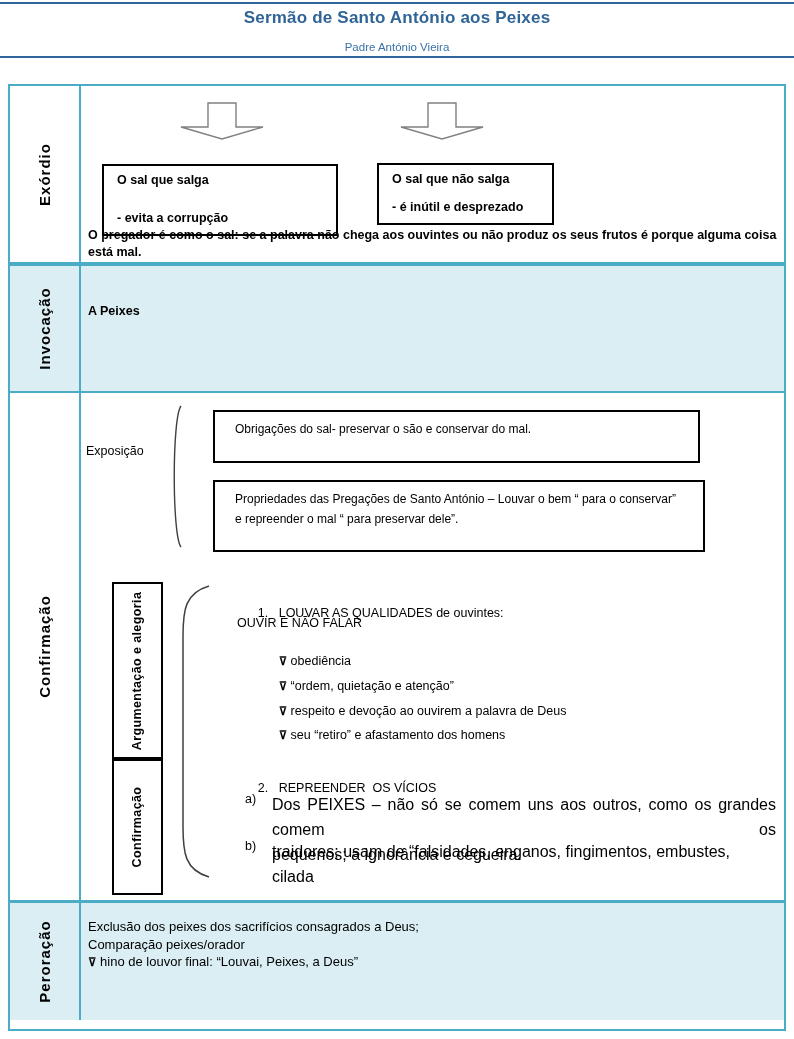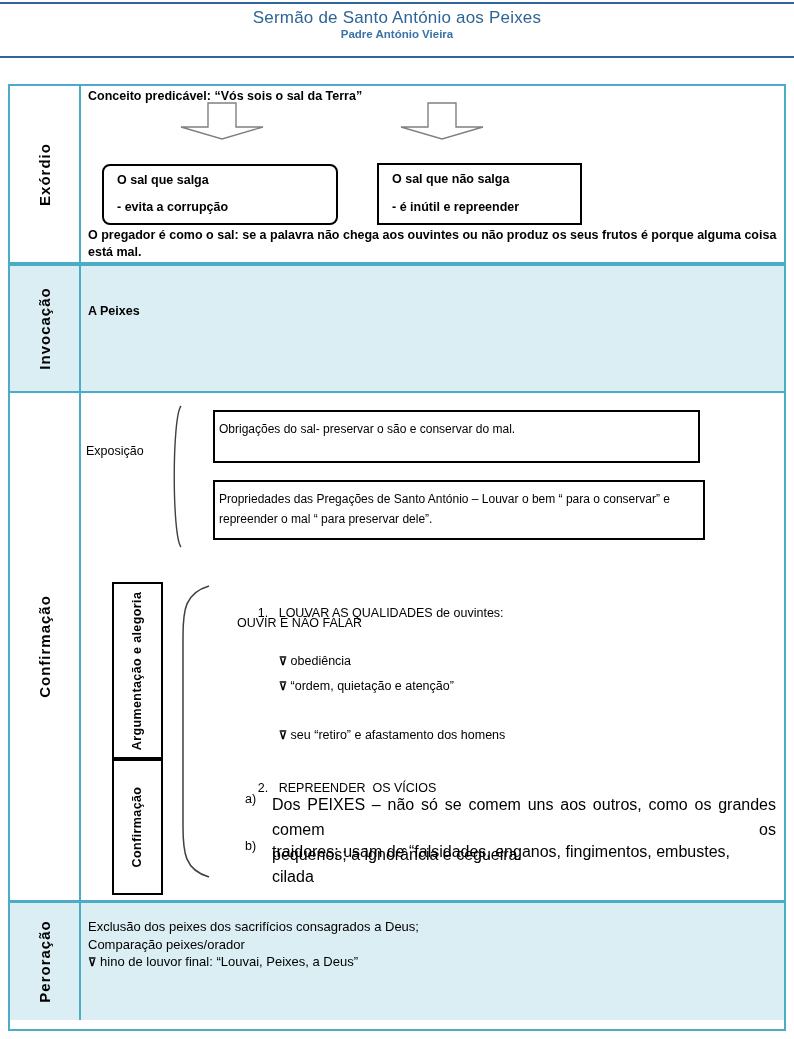--- a/index.html
+++ b/index.html
@@ -8,22 +8,22 @@
     position:relative; width:794px; height:1039px; background:#fff;
     font-family:"Liberation Sans", sans-serif; color:#000; overflow:hidden;
   }
 
   
   .header {
     position:absolute; top:2px; left:0; width:794px; height:56px;
     border-top:2px solid #31659B; border-bottom:2px solid #31659B;
     text-align:center;
   }
-  .title { margin-top:4px; font-size:17px; font-weight:normal; color:#2F6496; letter-spacing:0.2px; }
-  .subtitle { margin-top:0; font-size:11.5px; font-weight:bold; color:#3A72A8; }
+  .title { margin-top:4px; font-size:17px; font-weight:bold; color:#2F6496; letter-spacing:0.2px; }
+  .subtitle { margin-top:13px; font-size:11.5px; font-weight:normal; color:#3A72A8; }
 
   
   .tbl {
     position:absolute; left:8px; top:84px; width:778px; height:947px;
     border:2px solid #4BACC6;
   }
   .row { position:relative; width:100%; display:flex; }
   .row-exordio     { height:180px; border-bottom:4px solid #4BACC6; background:#fff; }
   .row-invocacao   { height:127px; border-bottom:2px solid #4BACC6; background:#DAEEF3; }
   .row-confirmacao { height:510px; border-bottom:3px solid #4BACC6; background:#fff; }
@@ -42,34 +42,34 @@
 
   
   .concept { left:7px; top:3px; font-size:12.5px; font-weight:bold; }
   .arrow1 { left:99px;  top:16px; }
   .arrow2 { left:319px; top:16px; }
   .salbox {
     border:2px solid #000; background:#fff;
     padding:7px 0 9px 13px; font-size:12.5px; font-weight:bold;
     display:flex; flex-direction:column; justify-content:space-between;
   }
-  .salbox1 { left:21px;  top:78px; width:236px; height:61px;border-radius:8px; }
-  .salbox2 { left:296px; top:77px; width:205px; height:62px; }
+  .salbox1 { left:21px;  top:78px; width:236px; height:72px; }
+  .salbox2 { left:296px; top:77px; width:177px; height:62px; }
   .conclusion { left:7px; top:141px; width:692px; font-size:12.5px; font-weight:bold; line-height:16.5px; }
 
   
   .amaria { left:7px; top:38px; font-size:12.5px; font-weight:bold; }
 
   
   .exposicao { left:5px; top:51px; font-size:12.5px; }
   .brace1 { left:87px; top:12px; }
   .brace2 { left:91px; top:191px; }
-  .expbox { border:2px solid #000; background:#fff; padding:7px 4px; font-size:12px; line-height:20px; }
+  .expbox { border:2px solid #000; background:#fff; padding:7px 20px; font-size:12px; line-height:20px; }
   .expbox-a { left:132px; top:17px; width:487px; height:53px; }
-  .expbox-b { left:132px; top:87px; width:492px; height:60px; }
+  .expbox-b { left:132px; top:87px; width:492px; height:72px; }
   .sidebox {
     border:2px solid #000; background:#fff;
     display:flex; align-items:center; justify-content:center;
   }
   .sidebox .vtext { font-size:12.5px; letter-spacing:0.4px; }
   .sidebox1 { left:31px; top:189px; width:51px; height:177px; }
   .sidebox2 { left:31px; top:366px; width:51px; height:136px; }
 
   .list { left:135px; top:192px; width:575px; height:310px; }
   .list .line { position:absolute; font-size:12.5px; white-space:pre-wrap; }
@@ -103,36 +103,35 @@
     <div class="subtitle">Padre António Vieira</div>
   </div>
 
   <div class="tbl">
 
     <div class="row row-exordio">
       <div class="vcell">
         <span class="vtext">Exórdio</span>
       </div>
       <div class="cell">
-        <div class="abs concept">Conceito predicável: “Vós sois o sal da Terra”</div>
 
         <svg class="abs arrow1" width="84" height="38" viewBox="0 0 84 38">
           <polygon points="28,1 56,1 56,25 83,25 42,37 1,25 28,25" fill="#ffffff" stroke="#808080" stroke-width="1.4"></polygon>
         </svg>
         <svg class="abs arrow2" width="84" height="38" viewBox="0 0 84 38">
           <polygon points="28,1 56,1 56,25 83,25 42,37 1,25 28,25" fill="#ffffff" stroke="#808080" stroke-width="1.4"></polygon>
         </svg>
 
         <div class="abs salbox salbox1">
           <div>O sal que salga</div>
           <div>- evita a corrupção</div>
         </div>
         <div class="abs salbox salbox2">
           <div>O sal que não salga</div>
-          <div>- é inútil e repreender</div>
+          <div>- é inútil e desprezado</div>
         </div>
 
         <div class="abs conclusion">O pregador é como o sal: se a palavra não chega aos ouvintes ou não produz os seus frutos é porque alguma coisa está mal.</div>
       </div>
     </div>
 
     <div class="row row-invocacao">
       <div class="vcell">
         <span class="vtext">Invocação</span>
       </div>
@@ -176,20 +175,23 @@
           <div class="line lit1">
             <span class="num">1.</span><span>LOUVAR AS QUALIDADES de ouvintes:</span>
           </div>
           <div class="line lsub">OUVIR E NÃO FALAR</div>
 
           <div class="line blt0">
             <span class="mk">⊽</span> <span>obediência</span>
           </div>
           <div class="line blt1">
             <span class="mk">⊽</span> <span>“ordem, quietação e atenção”</span>
+          </div>
+          <div class="line blt2">
+            <span class="mk">⊽</span> <span>respeito e devoção ao ouvirem a palavra de Deus</span>
           </div>
           <div class="line blt3">
             <span class="mk">⊽</span> <span>seu “retiro” e afastamento dos homens</span>
           </div>
 
           <div class="line lit2">
             <span class="num">2.</span><span>REPREENDER  OS VÍCIOS</span>
           </div>
 
           <div class="line mkA">a)</div>

